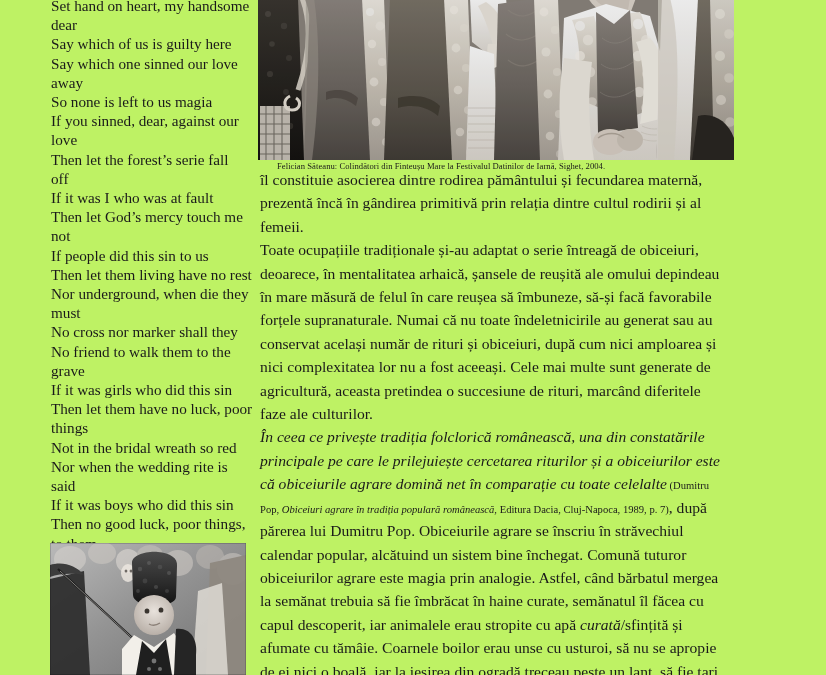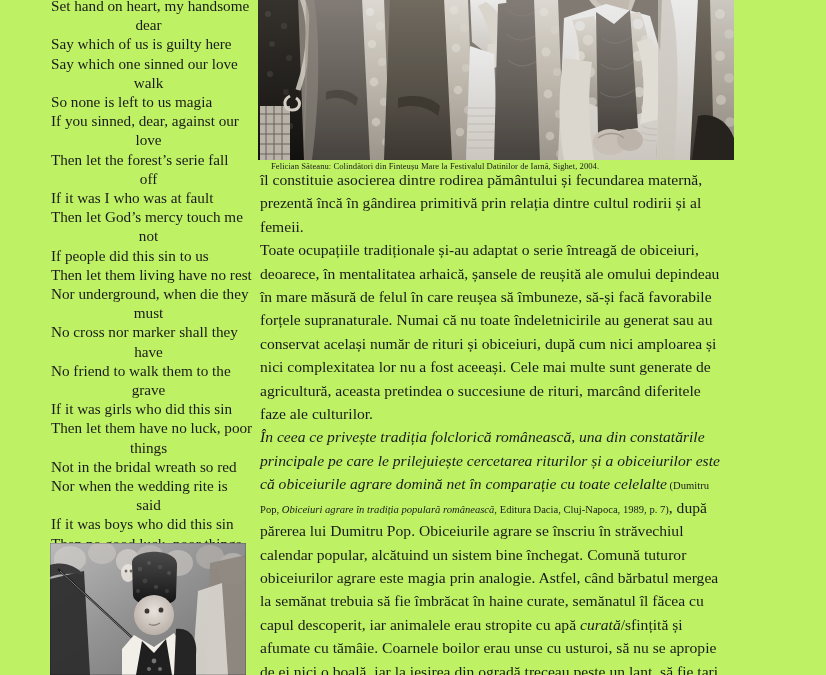--- a/index.html
+++ b/index.html
@@ -29,21 +29,21 @@
     top: -4px;
     width: 195px;
   }
   .poem-line {
     font-size: 15.2px;
     line-height: 19.2px;
     text-align: left;
     white-space: nowrap;
   }
   .poem-line.tail {
-    text-align: center;
+    text-align: left;
     white-space: nowrap;
   }
 
   
   .photo-boy {
     position: absolute;
     left: 50px;
     top: 543px;
     width: 196px;
     height: 132px;
@@ -58,21 +58,21 @@
     top: -2px;
     width: 476px;
     height: 162px;
     overflow: hidden;
     background: #9a9a9a;
   }
 
   
   .caption {
     position: absolute;
-    left: 271px;
+    left: 277px;
     top: 161px;
     width: 476px;
     font-size: 8.6px;
     line-height: 11px;
     letter-spacing: 0.05px;
     color: #1a1a1a;
     white-space: nowrap;
   }
 
   
@@ -100,35 +100,34 @@
 </head>
 <body>
 
 <div class="page">
 
   <div class="poem-column" id="poem-column">
       <div class="poem-line">Set hand on heart, my handsome</div>
       <div class="poem-line tail">dear</div>
       <div class="poem-line">Say which of us is guilty here</div>
       <div class="poem-line">Say which one sinned our love</div>
-      <div class="poem-line tail">walk</div>
+      <div class="poem-line tail">away</div>
       <div class="poem-line">So none is left to us magia</div>
       <div class="poem-line">If you sinned, dear, against our</div>
       <div class="poem-line tail">love</div>
       <div class="poem-line">Then let the forest’s serie fall</div>
       <div class="poem-line tail">off</div>
       <div class="poem-line">If it was I who was at fault</div>
       <div class="poem-line">Then let God’s mercy touch me</div>
       <div class="poem-line tail">not</div>
       <div class="poem-line">If people did this sin to us</div>
       <div class="poem-line">Then let them living have no rest</div>
       <div class="poem-line">Nor underground, when die they</div>
       <div class="poem-line tail">must</div>
       <div class="poem-line">No cross nor marker shall they</div>
-      <div class="poem-line tail">have</div>
       <div class="poem-line">No friend to walk them to the</div>
       <div class="poem-line tail">grave</div>
       <div class="poem-line">If it was girls who did this sin</div>
       <div class="poem-line">Then let them have no luck, poor</div>
       <div class="poem-line tail">things</div>
       <div class="poem-line">Not in the bridal wreath so red</div>
       <div class="poem-line">Nor when the wedding rite is</div>
       <div class="poem-line tail">said</div>
       <div class="poem-line">If it was boys who did this sin</div>
       <div class="poem-line">Then no good luck, poor things,</div>

